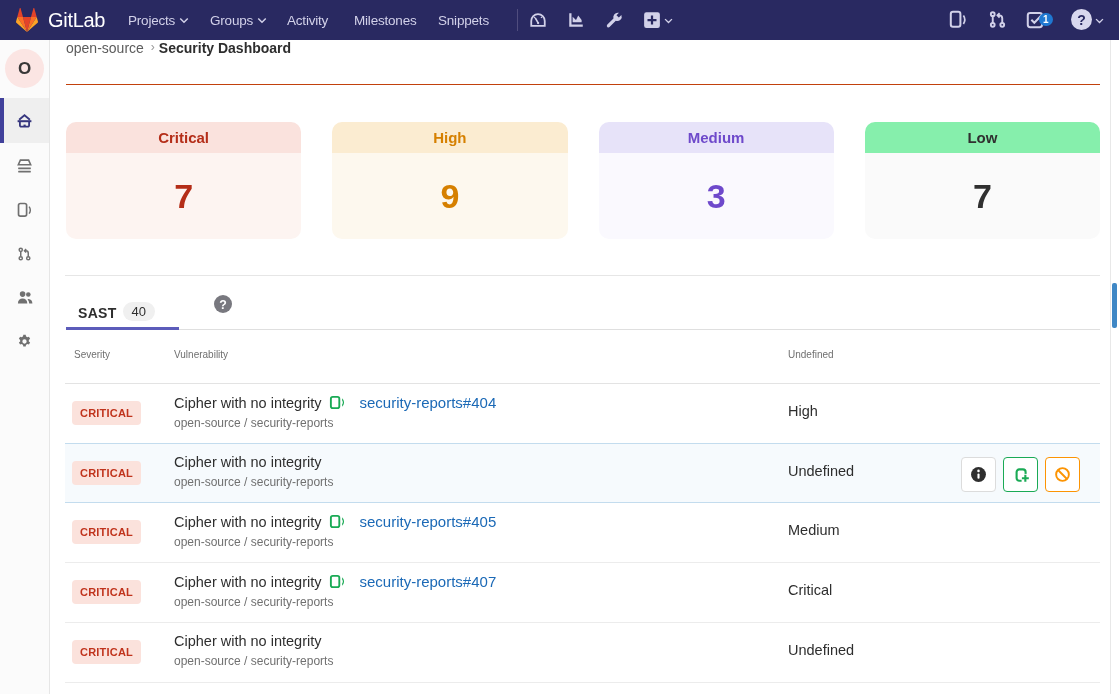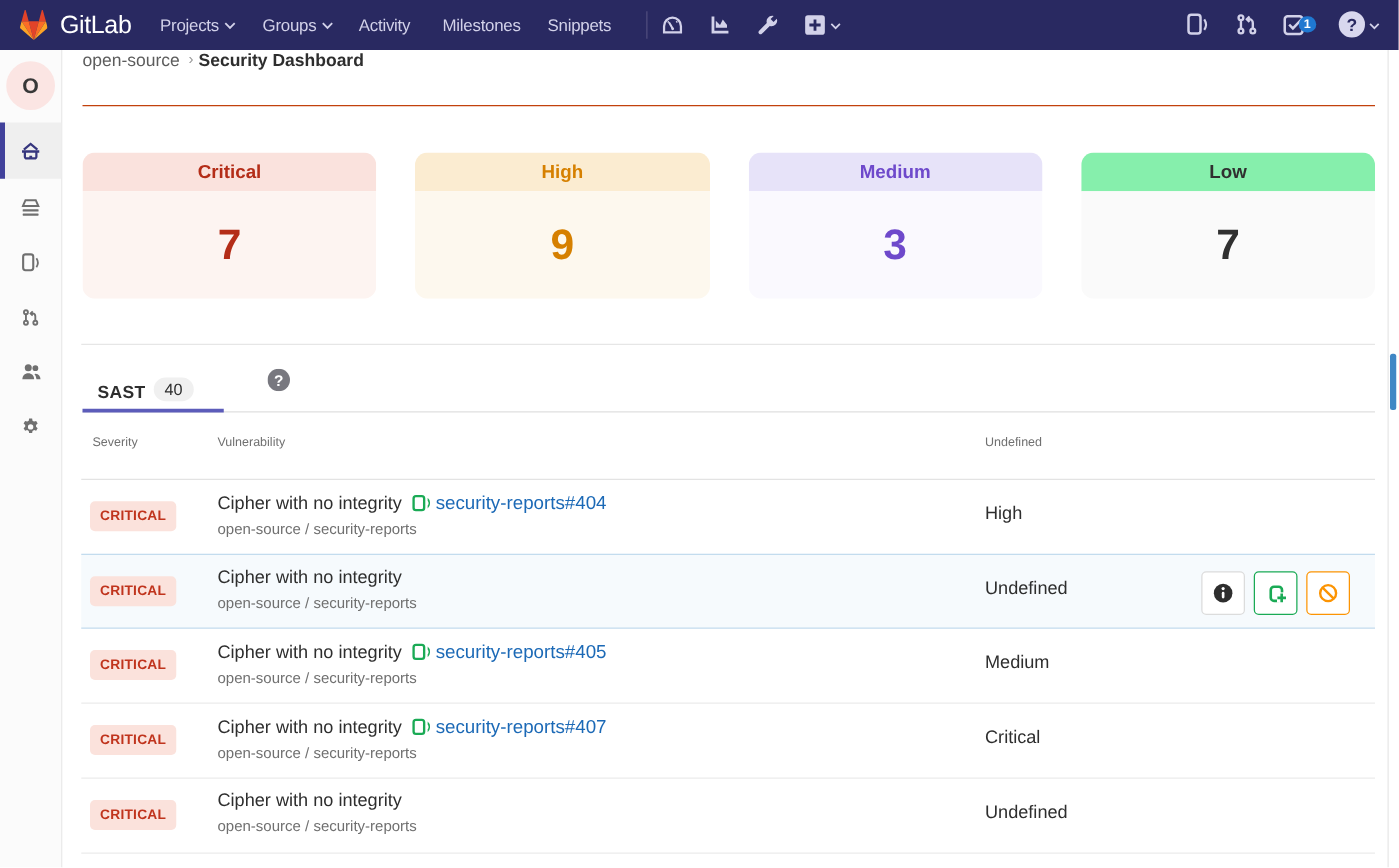--- a/index.html
+++ b/index.html
@@ -82,21 +82,21 @@
 .thead span { position:absolute; top:19px; font-size:10px; color:#707070; }
 .rows { position:absolute; left:15px; top:344px; width:1035px; }
 .row { position:relative; height:60px; border-bottom:1px solid #ececec; }
 .row.nb { border-bottom:none; height:59px; }
 .row.hover { background:#f6fafd; border-top:1px solid #c3dcee; border-bottom:1px solid #c3dcee; height:60px; }
 .sev { position:absolute; left:7px; top:17px; background:#fbe2dc; color:#c0341d;
   font-size:11px; font-weight:700; width:69px; height:24px; line-height:24px;
   text-align:center; border-radius:4px; letter-spacing:0.2px; }
 .vuln { position:absolute; left:109px; top:10px; }
 .vuln .t { font-size:14.5px; color:#2e2e2e; display:flex; align-items:center; }
-.vuln .t .lnk { color:#1b69b6; margin-left:5px; font-size:15px; }
+.vuln .t .lnk { color:#1b69b6; margin-left:16px; font-size:15px; }
 .vuln .sub { font-size:12px; color:#707070; margin-top:5px; }
 .conf { position:absolute; left:723px; top:19px; font-size:14.5px; color:#2e2e2e; }
 .actions { position:absolute; left:896px; top:13px; display:flex; gap:7px; }
 .abtn { width:35px; height:35px; border-radius:4px; background:#fff;
   display:flex; align-items:center; justify-content:center; }
 .abtn.info { border:1px solid #dcdcdc; }
 .abtn.issue { border:1px solid #1aaa55; }
 .abtn.dismiss { border:1px solid #fc9403; }
 
 

